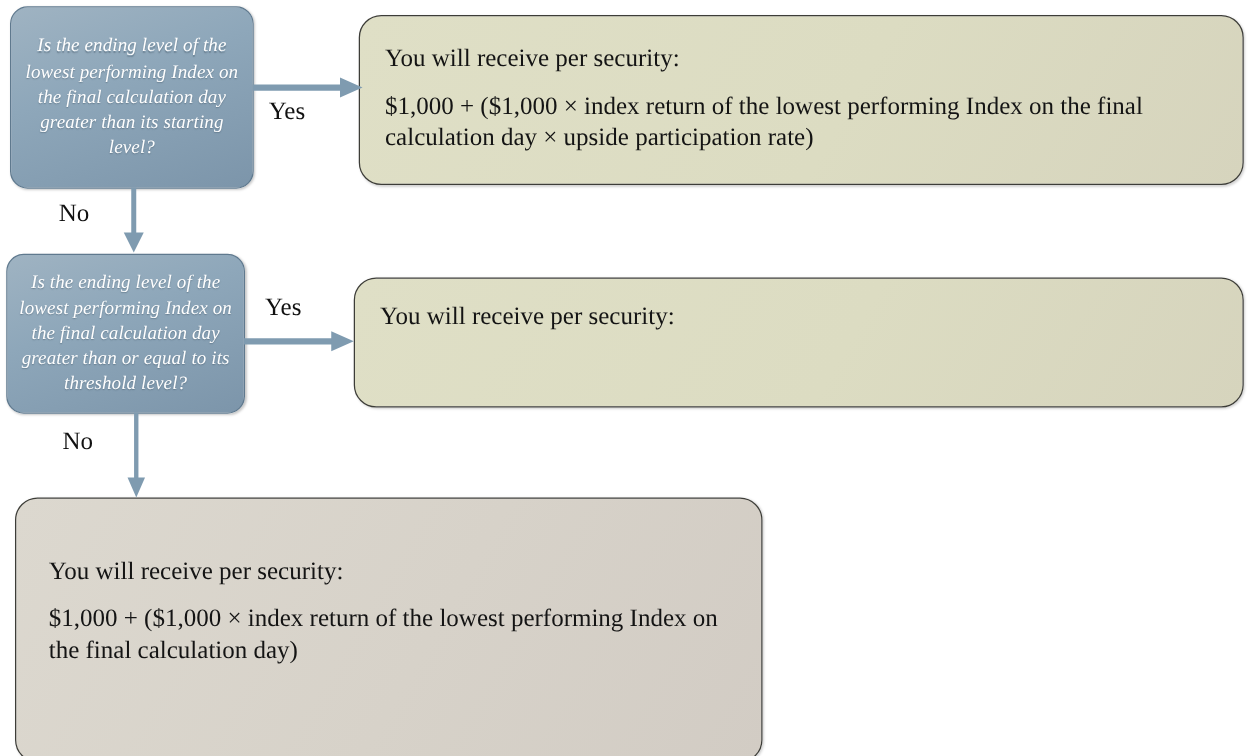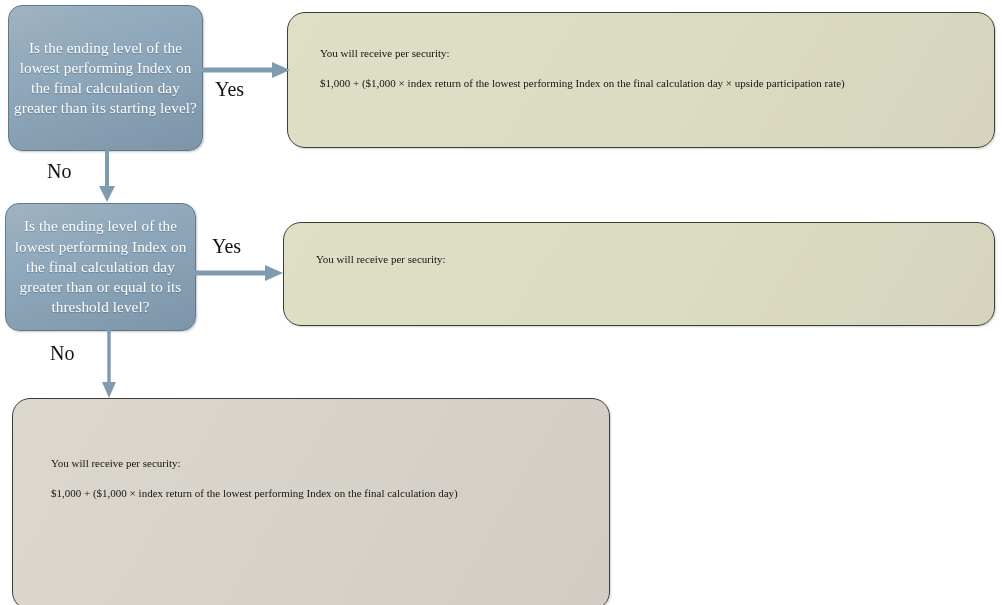--- a/index.html
+++ b/index.html
@@ -37,20 +37,21 @@
     justify-content: center;
     box-shadow: 1px 1px 2px rgba(0,0,0,0.22);
   }
   .decision .txt {
     display: block;
     padding: 0 5px;
     font-size: 15.2px;
     line-height: 1.33;
     letter-spacing: 0.1px;
     text-shadow: 0 1px 1px rgba(60,80,95,0.45);
+    font-style: italic;
   }
 
   
   .outcome {
     position: absolute;
     box-sizing: border-box;
     border-radius: 18px;
     border: 1px solid #3d3d38;
     box-shadow: 1px 1px 2px rgba(0,0,0,0.18);
     color: #141414;
@@ -58,22 +59,22 @@
   .outcome.olive {
     background: linear-gradient(120deg, #dfdfc6 0%, #dcdcc2 55%, #d6d4bd 100%);
   }
   .outcome.warmgray {
     background: linear-gradient(120deg, #dcd8cf 0%, #d7d2c9 55%, #d2ccc4 100%);
   }
   .outcome .body {
     padding: 0;
   }
   .outcome p {
-    margin: 16px;
-    font-size: 11px;
+    margin: 4px;
+    font-size: 20px;
     line-height: 1.26;
   }
   .outcome p + p {
     margin-top: 13px;
   }
   .outcome p.gap-big {
     margin-top: 30px;
   }
 
   

